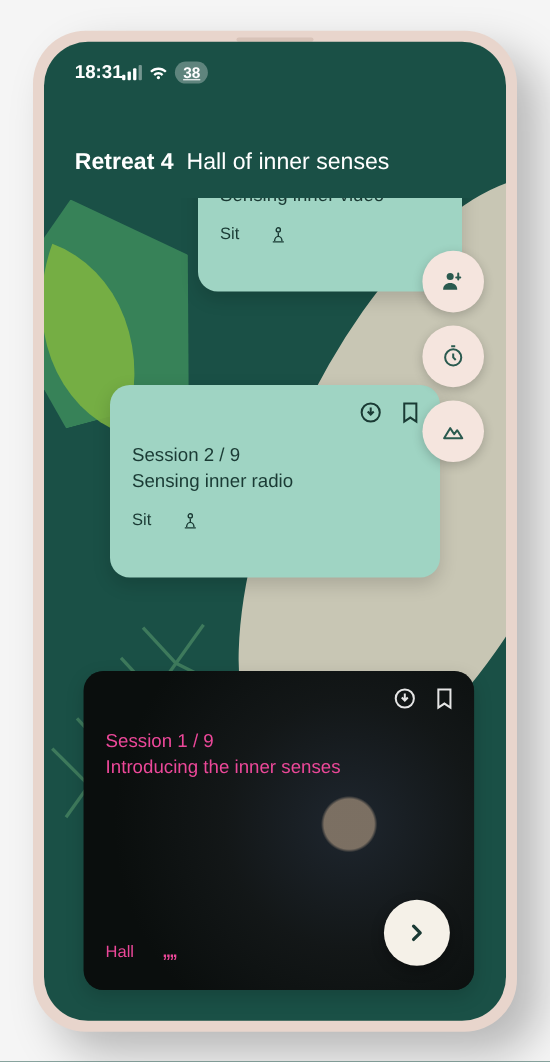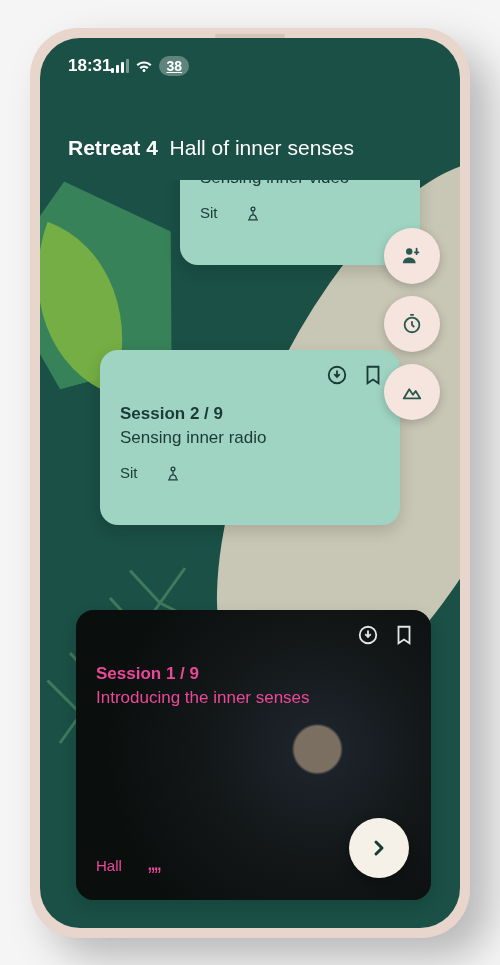--- a/index.html
+++ b/index.html
@@ -182,21 +182,21 @@
       color: #ec4899;
       overflow: hidden;
     }
     .card-bottom .photo-bg {
       position: absolute;
       inset: 0;
       background: radial-gradient(circle at 68% 48%, #d8bfa8 0%, #d8bfa8 8%, #2a3340 9%, #1a1e20 40%, #0a0e0d 75%);
       opacity: 0.55;
     }
     .card-bottom .inner { position: relative; z-index: 2; }
-    .session-label { font-size: 17px; font-weight: 700; margin-bottom: 4px; }
+    .session-label { font-size: 17px; font-weight: 400; margin-bottom: 4px; }
     .session-title { font-size: 17px; font-weight: 400; margin-bottom: 16px; }
     .session-type { font-size: 15px; display: flex; align-items: flex-start; gap: 25px; }
     .card-icons {
       position: absolute;
       right: 16px;
       top: 14px;
       display: flex;
       gap: 14px;
     }
     .card-mid .session-label { margin-top: 36px; }

